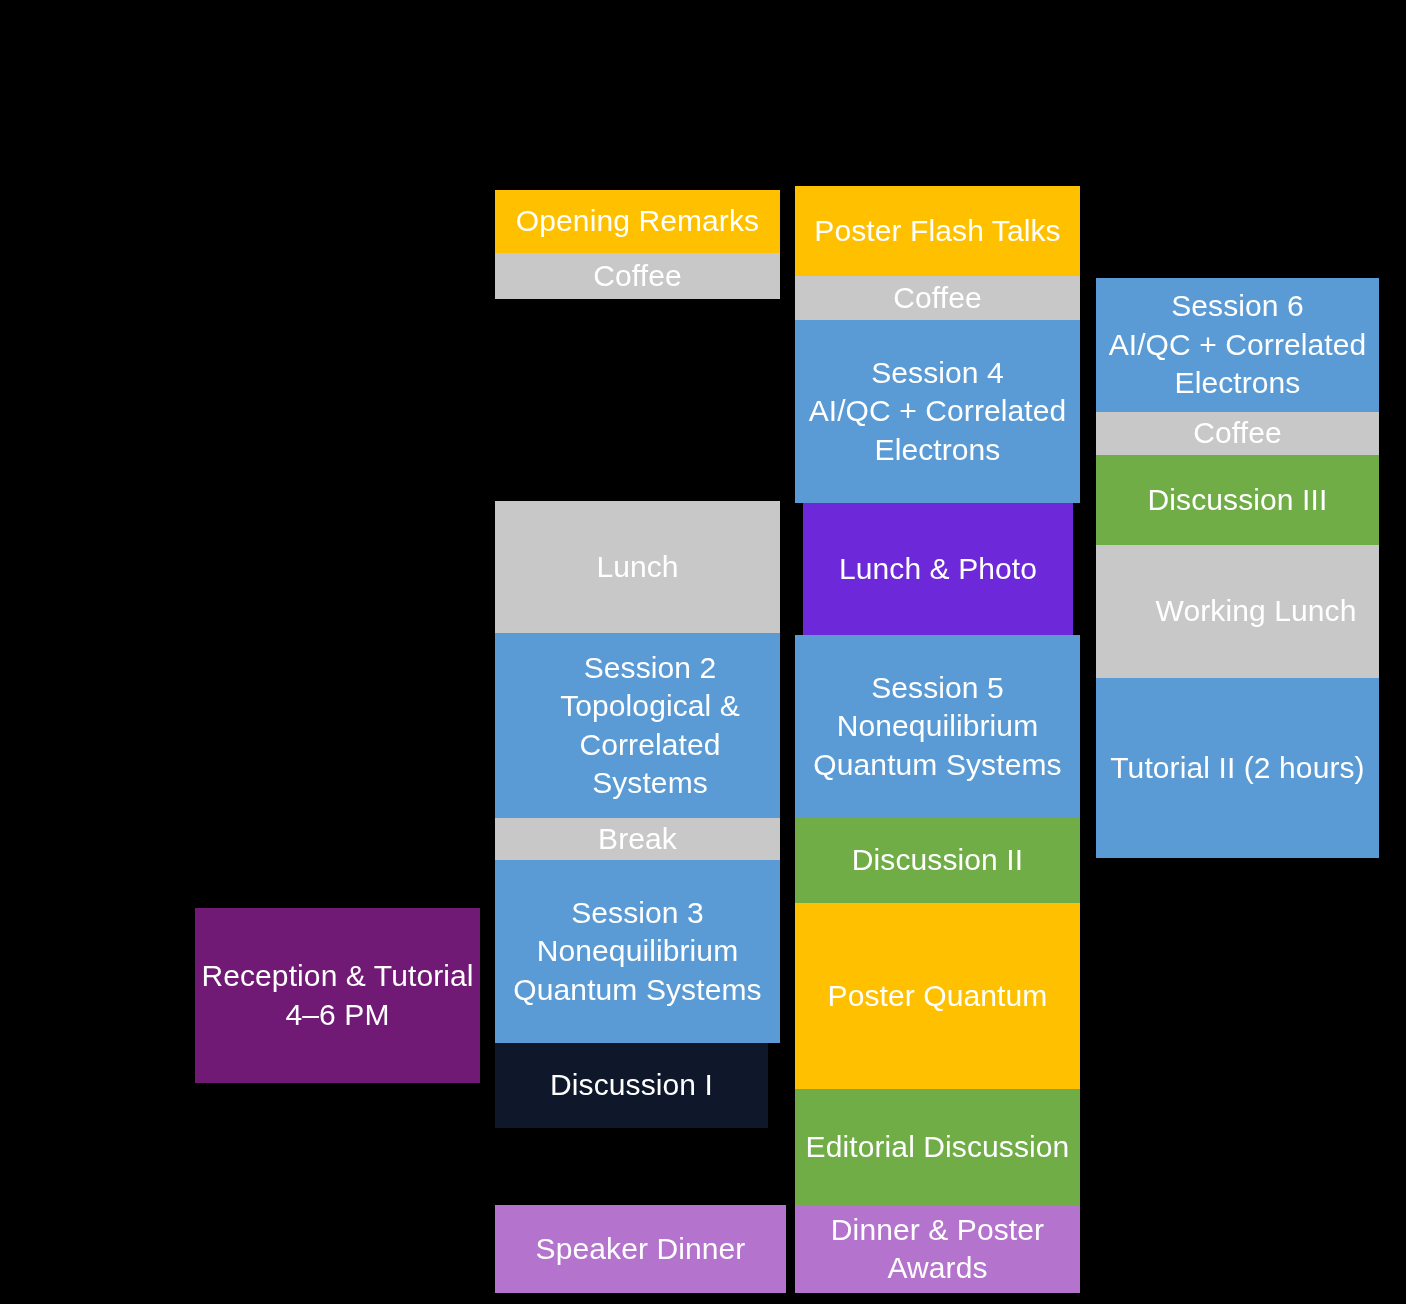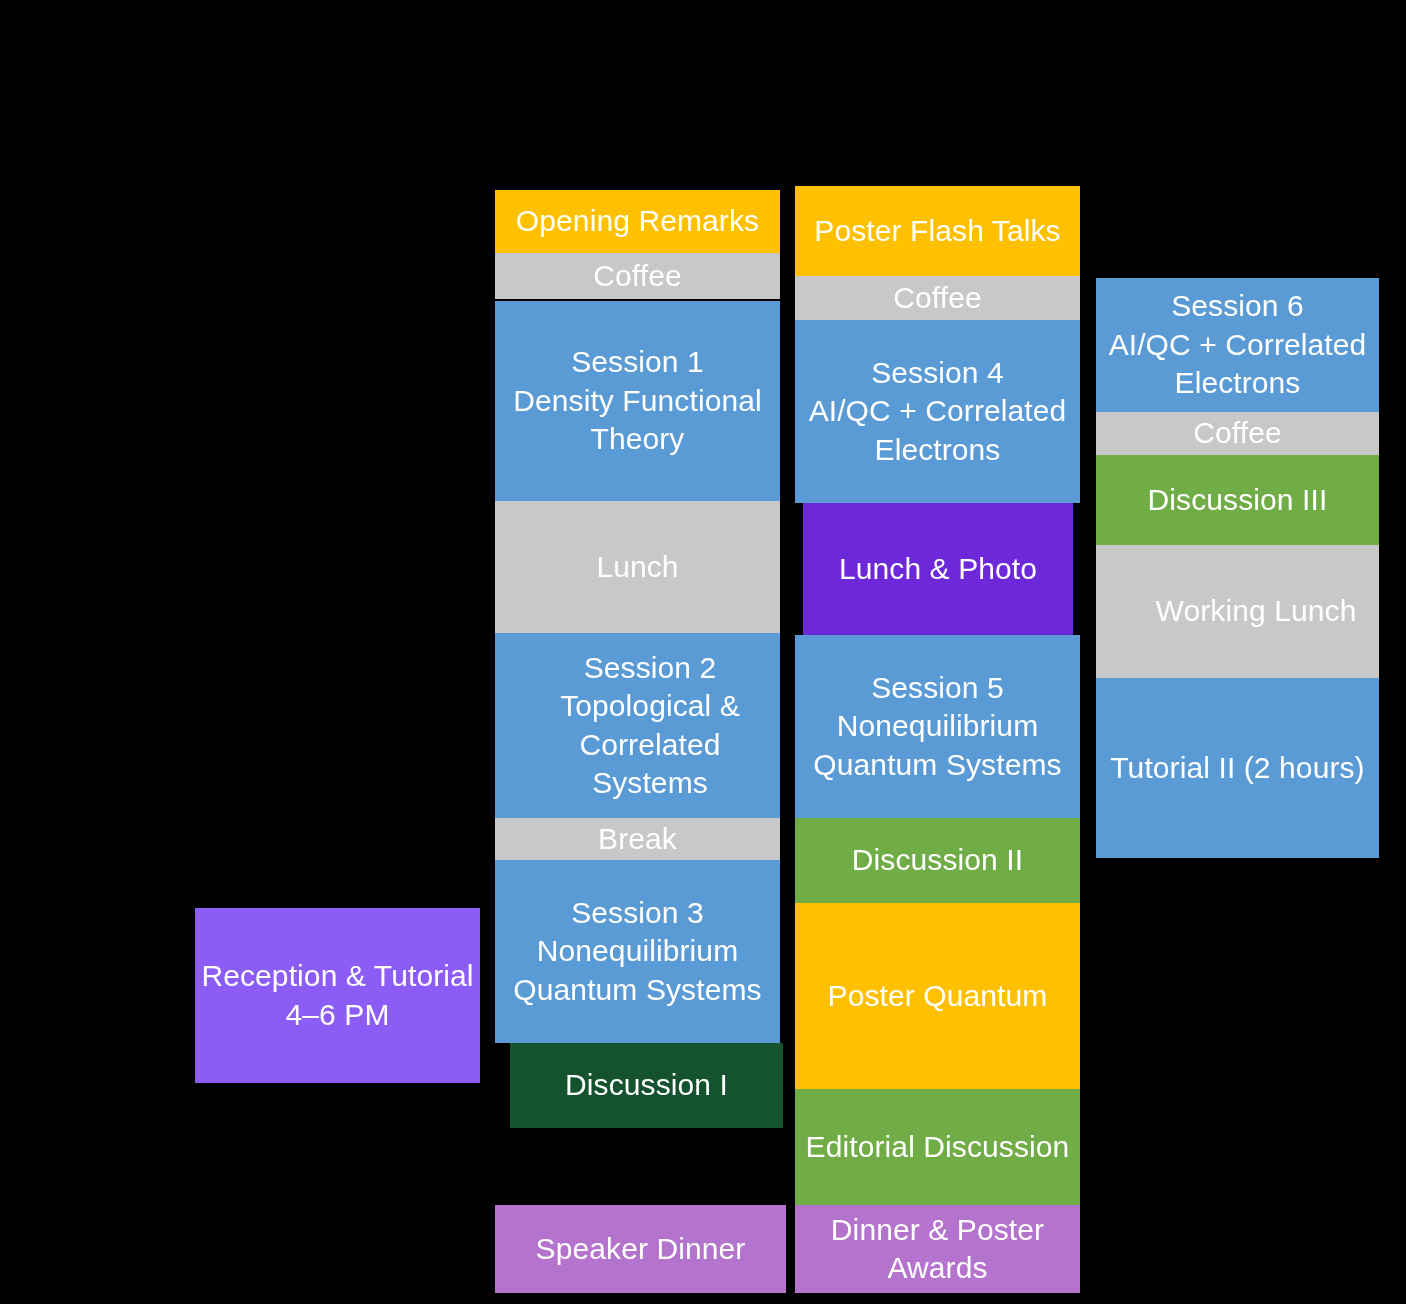--- a/index.html
+++ b/index.html
@@ -33,38 +33,35 @@
   }
   .col-track {
     position: absolute;
   }
 </style>
 </head>
 <body>
 
 <div id="canvas">
     <div class="col-track" style="left: 195px; top: 0px; width: 285px; height: 1304px;">
-      <div class="block" style="left: 0px; top: 908px; width: 285px; height: 175px; background: #8b5cf6;"><span>Reception &amp; Tutorial
+      <div class="block" style="left: 0px; top: 908px; width: 285px; height: 175px; background: #701a75;"><span>Reception &amp; Tutorial
 4–6 PM</span></div>
     </div>
     <div class="col-track" style="left: 495px; top: 0px; width: 285px; height: 1304px;">
       <div class="block" style="left: 0px; top: 190px; width: 285px; height: 63px; background: rgb(255, 192, 0);"><span>Opening Remarks</span></div>
       <div class="block" style="left: 0px; top: 253px; width: 285px; height: 46px; background: rgb(200, 200, 200);"><span>Coffee</span></div>
-      <div class="block" style="left: 0px; top: 301px; width: 285px; height: 200px; background: rgb(91, 155, 213);"><span>Session 1
-Density Functional
-Theory</span></div>
       <div class="block" style="left: 0px; top: 501px; width: 285px; height: 132px; background: rgb(200, 200, 200);"><span>Lunch</span></div>
       <div class="block" style="left: 0px; top: 633px; width: 285px; height: 185px; background: rgb(91, 155, 213); padding-left: 31px;"><span>Session 2
 Topological &amp; Correlated
 Systems</span></div>
       <div class="block" style="left: 0px; top: 818px; width: 285px; height: 42px; background: rgb(200, 200, 200);"><span>Break</span></div>
       <div class="block" style="left: 0px; top: 860px; width: 285px; height: 183px; background: rgb(91, 155, 213);"><span>Session 3
 Nonequilibrium
 Quantum Systems</span></div>
-      <div class="block" style="left: 0px; top: 1043px; width: 273px; height: 85px; background: #14532d; margin-left: 15px;"><span>Discussion I</span></div>
+      <div class="block" style="left: 0px; top: 1043px; width: 273px; height: 85px; background: #0f172a;"><span>Discussion I</span></div>
       <div class="block" style="left: 0px; top: 1205px; width: 291px; height: 88px; background: rgb(180, 115, 205); text-align: center;"><span>Speaker Dinner</span></div>
     </div>
     <div class="col-track" style="left: 795px; top: 0px; width: 285px; height: 1304px;">
       <div class="block" style="left: 0px; top: 186px; width: 285px; height: 90px; background: rgb(255, 192, 0);"><span>Poster Flash Talks</span></div>
       <div class="block" style="left: 0px; top: 276px; width: 285px; height: 44px; background: rgb(200, 200, 200);"><span>Coffee</span></div>
       <div class="block" style="left: 0px; top: 320px; width: 285px; height: 183px; background: rgb(91, 155, 213);"><span>Session 4
 AI/QC + Correlated
 Electrons</span></div>
       <div class="block" style="left: 8px; top: 503px; width: 270px; height: 132px; background: #6d28d9;"><span>Lunch &amp; Photo</span></div>
       <div class="block" style="left: 0px; top: 635px; width: 285px; height: 183px; background: rgb(91, 155, 213);"><span>Session 5

